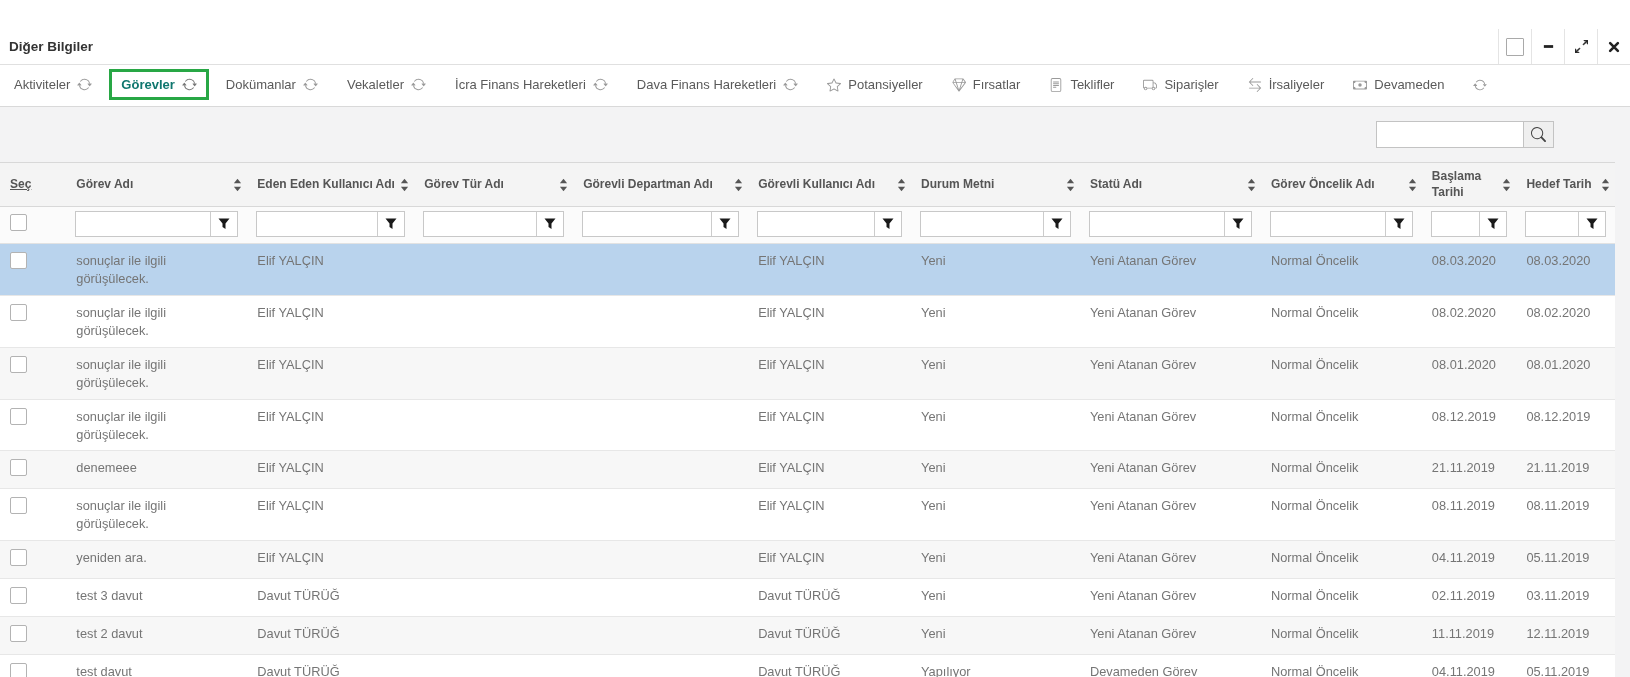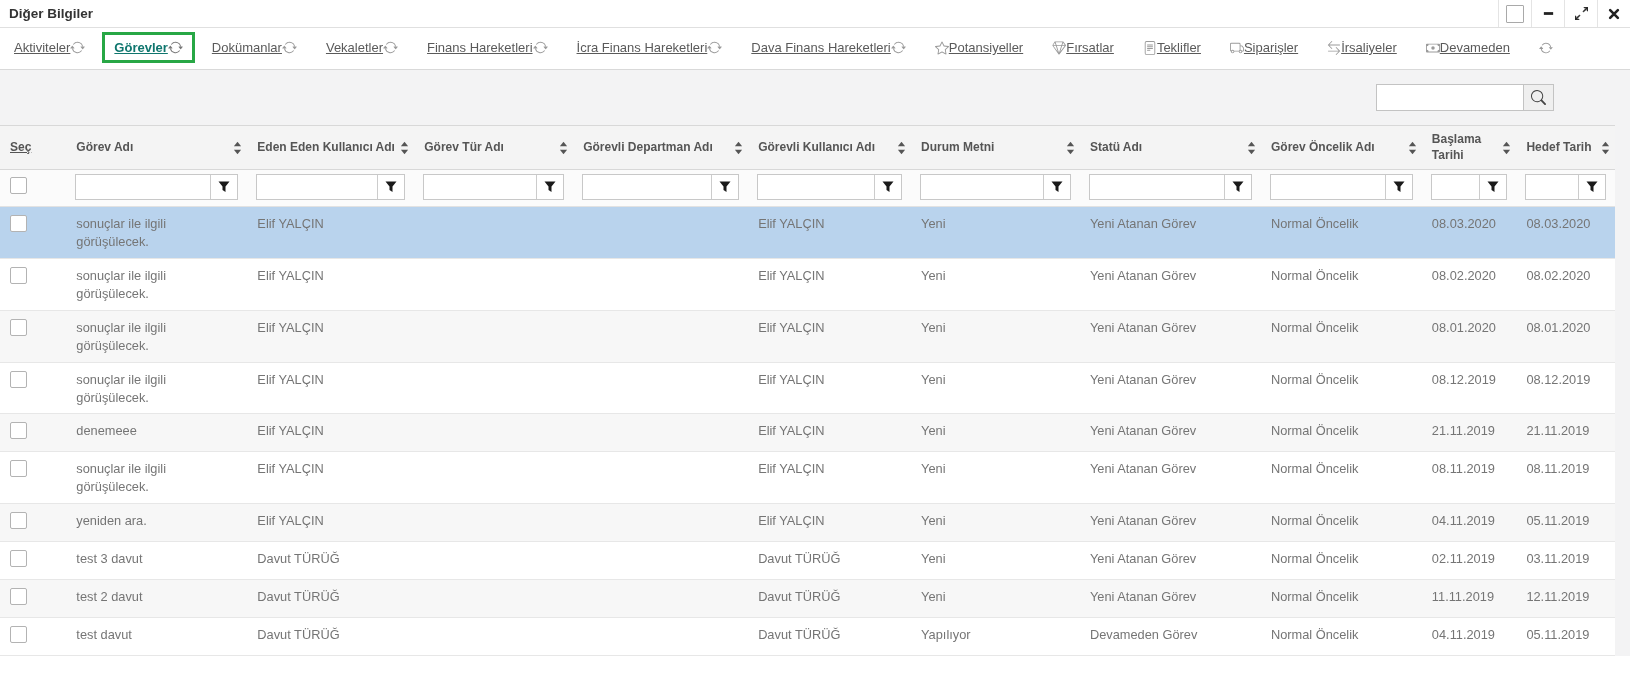--- a/index.html
+++ b/index.html
@@ -1,28 +1,28 @@
 <!DOCTYPE html>
 <html><head>
 <meta charset="utf-8">
 <style>
   * { margin:0; padding:0; box-sizing:border-box; }
   html,body { width:1630px; height:677px; overflow:hidden; background:#fff;
     font-family:"Liberation Sans","DejaVu Sans",sans-serif; color:#555; font-size:13px; }
 
   
-  .titlebar { height:28px; display:flex; align-items:stretch; background:#fff; border-bottom:1px solid #e0e0e0; }
+  .titlebar { height:36px; display:flex; align-items:stretch; background:#fff; border-bottom:1px solid #e0e0e0;margin-top:29px; }
   .titlebar-title { flex:1; display:flex; align-items:center; padding-left:9px; font-weight:bold; font-size:13.5px; color:#333; }
   .win-btn { width:33px; display:flex; align-items:center; justify-content:center; background:#fff; border:none; border-left:1px solid #e4e4e4; cursor:pointer; color:#333; }
   .win-square { width:18px; height:18px; border:1px solid #a9a9a9; background:#fff; border-radius:1px; }
 
   
   .tabs-area { background:#fff; border-bottom:1px solid #d9d9d9; padding:4px 8px 6px 2px; }
   .tab-row { display:flex; align-items:center; flex-wrap:nowrap; }
-  .tab { display:flex; align-items:center; gap:0; padding:5px 9px; margin-right:5px; border:3px solid transparent; color:#5a5a5a; cursor:pointer; white-space:nowrap;text-decoration:underline; }
+  .tab { display:flex; align-items:center; gap:7px; padding:5px 9px; margin-right:5px; border:3px solid transparent; color:#5a5a5a; cursor:pointer; white-space:nowrap; }
   .tab .ticon { color:#9a9a9a; display:inline-flex; }
   .tab.active { border-color:#28a745; font-weight:bold; color:#0f766e; }
   .tab.active .ticon { color:#777; }
 
   
   .toolbar { height:55px; background:#f3f3f4; display:flex; align-items:center; justify-content:flex-end; padding-right:76px; border-bottom:0; }
   .search-group { display:flex; height:27px; }
   .search-input { width:147px; height:27px; border:1px solid #c3c3c3; border-right:none; background:#fff; padding:0 6px; font-size:12.5px; color:#555; outline:none; }
   .search-btn { width:31px; height:27px; border:1px solid #c3c3c3; background:#efefef; display:flex; align-items:center; justify-content:center; cursor:pointer; color:#444; }
 
@@ -101,29 +101,20 @@
       <div class="tab">
         <span>Vekaletler</span>
         <span class="ticon">
           <svg width="15" height="15" viewBox="0 0 16 16" fill="currentColor">
             <path d="M11.534 7h3.932a.25.25 0 0 1 .192.41l-1.966 2.36a.25.25 0 0 1-.384 0l-1.966-2.36a.25.25 0 0 1 .192-.41zm-11 2h3.932a.25.25 0 0 0 .192-.41L2.692 6.23a.25.25 0 0 0-.384 0L.342 8.59A.25.25 0 0 0 .534 9z"></path>
             <path d="M8 3c-1.552 0-2.94.707-3.857 1.818a.5.5 0 1 1-.771-.636A6.002 6.002 0 0 1 13.917 7H12.9A5.002 5.002 0 0 0 8 3zM3.1 9a5.002 5.002 0 0 0 8.757 2.182.5.5 0 1 1 .771.636A6.002 6.002 0 0 1 2.083 9H3.1z"></path>
           </svg>
         </span>
       </div>
       <div class="tab">
-        <span>Finans Hareketleri</span>
-        <span class="ticon">
-          <svg width="15" height="15" viewBox="0 0 16 16" fill="currentColor">
-            <path d="M11.534 7h3.932a.25.25 0 0 1 .192.41l-1.966 2.36a.25.25 0 0 1-.384 0l-1.966-2.36a.25.25 0 0 1 .192-.41zm-11 2h3.932a.25.25 0 0 0 .192-.41L2.692 6.23a.25.25 0 0 0-.384 0L.342 8.59A.25.25 0 0 0 .534 9z"></path>
-            <path d="M8 3c-1.552 0-2.94.707-3.857 1.818a.5.5 0 1 1-.771-.636A6.002 6.002 0 0 1 13.917 7H12.9A5.002 5.002 0 0 0 8 3zM3.1 9a5.002 5.002 0 0 0 8.757 2.182.5.5 0 1 1 .771.636A6.002 6.002 0 0 1 2.083 9H3.1z"></path>
-          </svg>
-        </span>
-      </div>
-      <div class="tab">
         <span>İcra Finans Hareketleri</span>
         <span class="ticon">
           <svg width="15" height="15" viewBox="0 0 16 16" fill="currentColor">
             <path d="M11.534 7h3.932a.25.25 0 0 1 .192.41l-1.966 2.36a.25.25 0 0 1-.384 0l-1.966-2.36a.25.25 0 0 1 .192-.41zm-11 2h3.932a.25.25 0 0 0 .192-.41L2.692 6.23a.25.25 0 0 0-.384 0L.342 8.59A.25.25 0 0 0 .534 9z"></path>
             <path d="M8 3c-1.552 0-2.94.707-3.857 1.818a.5.5 0 1 1-.771-.636A6.002 6.002 0 0 1 13.917 7H12.9A5.002 5.002 0 0 0 8 3zM3.1 9a5.002 5.002 0 0 0 8.757 2.182.5.5 0 1 1 .771.636A6.002 6.002 0 0 1 2.083 9H3.1z"></path>
           </svg>
         </span>
       </div>
       <div class="tab">
         <span>Dava Finans Hareketleri</span>

